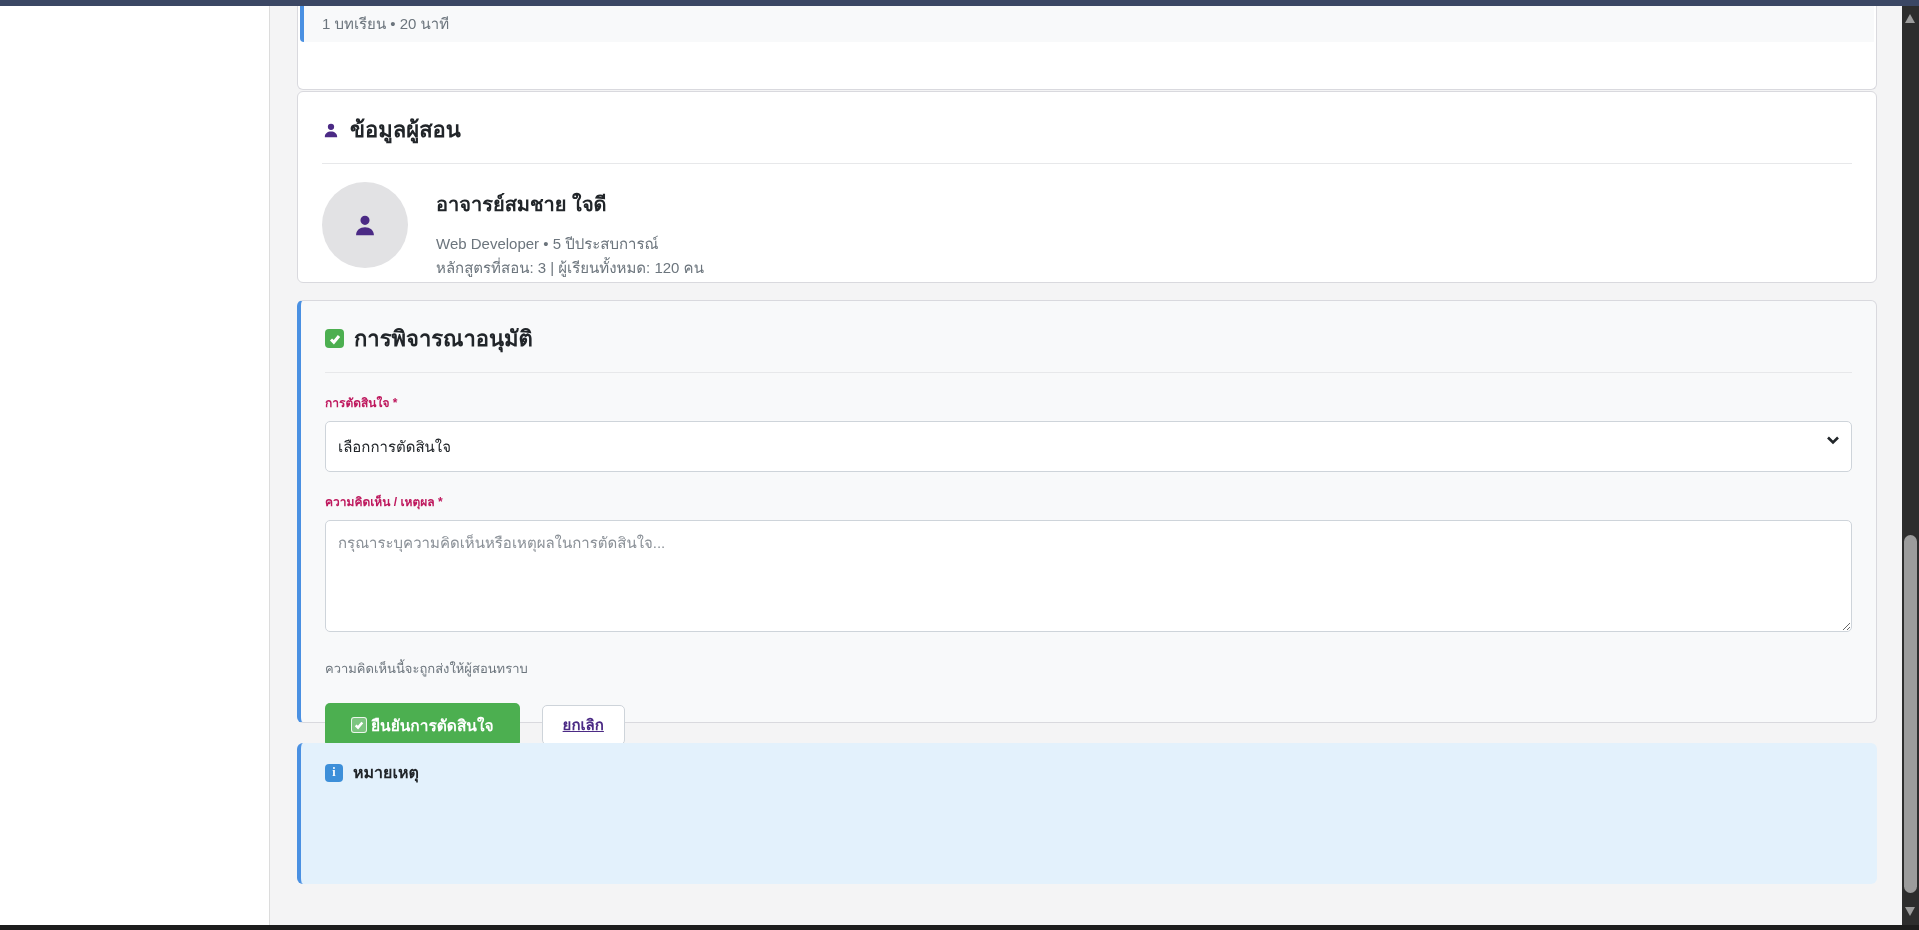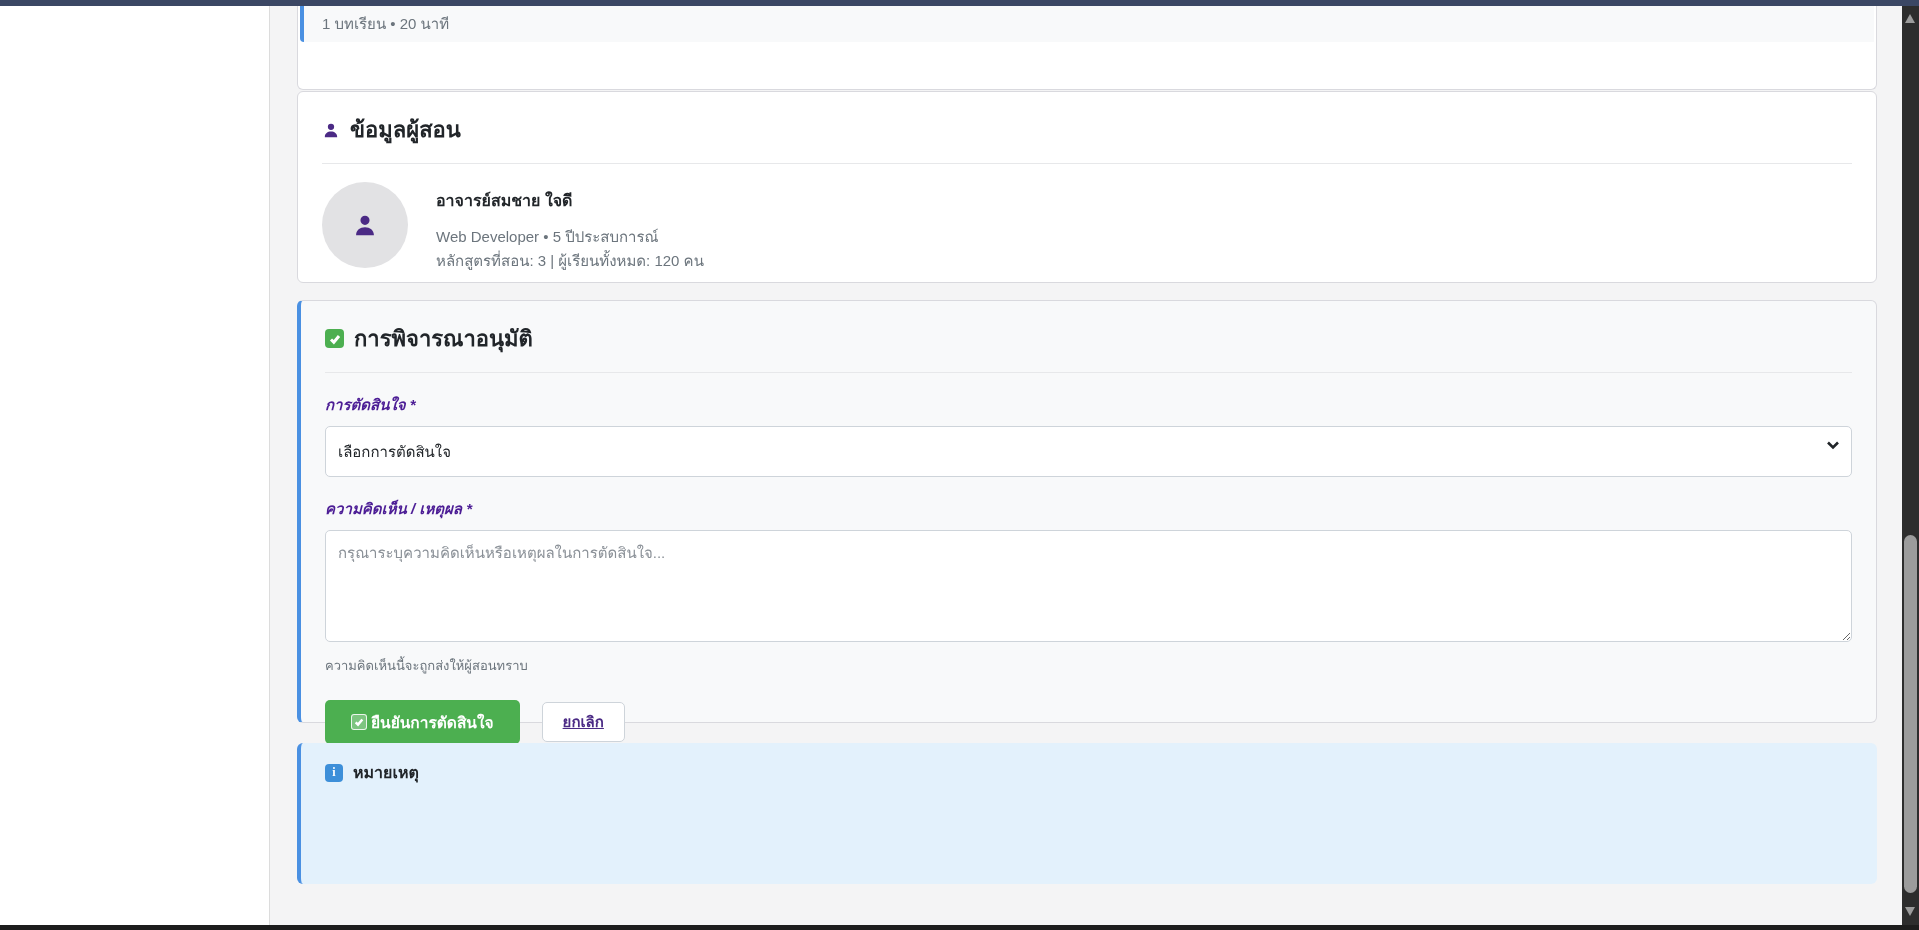--- a/index.html
+++ b/index.html
@@ -28,41 +28,41 @@
   .card-instructor { top:85px; height:192px; padding:20px 24px; }
   .card-head { display:flex; align-items:center; gap:10px; padding-bottom:16px;
     border-bottom:1px solid #e7e8ea; }
   .card-title { font-size:22px; font-weight:bold; color:#212529; }
   .icon-person { width:18px; height:18px; fill:#4b2a85; flex:0 0 auto; }
   .instructor-row { display:flex; align-items:flex-start; margin-top:18px; }
   .avatar { width:86px; height:86px; border-radius:50%; background:#e2e2e4;
     display:flex; align-items:center; justify-content:center; flex:0 0 auto; }
   .avatar svg { width:26px; height:26px; fill:#4b2a85; }
   .instructor-text { margin-left:28px; padding-top:6px; }
-  .instructor-name { font-size:16px; font-weight:bold; color:#212529; margin-bottom:12px; }
+  .instructor-name { font-size:20px; font-weight:bold; color:#212529; margin-bottom:12px; }
   .instructor-line { font-size:15px; color:#6c757d; line-height:24px; }
 
   
   .card-approval { top:294px; height:423px; background:#f8f9fa;
     border-left:4px solid #4a90e2; padding:20px 24px; }
   .check-box-icon { width:19px; height:19px; background:#4caf50; border-radius:4px;
     display:flex; align-items:center; justify-content:center; flex:0 0 auto; }
   .check-box-icon svg { width:12px; height:12px; stroke:#ffffff; stroke-width:3; fill:none; }
-  .form-label { font-size:15px; font-weight:bold; color:#4c1d95; margin:20px 0 9px;font-style:italic; }
+  .form-label { font-size:12px; font-weight:bold; color:#be185d; margin:20px 0 9px; }
   .select-wrap { position:relative; }
   .decision-select { width:100%; height:51px; border:1px solid #ced4da; border-radius:5px;
     background:#ffffff; font-size:15px; color:#212529; padding:0 34px 0 12px;
     appearance:none; -webkit-appearance:none; font-family:inherit; }
   .chevron-down { position:absolute; right:12px; top:11px; width:14px; height:12px; pointer-events:none; }
   .chevron-down svg { stroke:#212529; stroke-width:2.6; fill:none; width:14px; height:12px; }
   .comment-area { width:100%; height:112px; border:1px solid #ced4da; border-radius:5px;
     background:#ffffff; font-size:15px; color:#212529; padding:10px 12px;
     font-family:Liberation Sans, sans-serif; resize:vertical; }
   .comment-area::placeholder { color:#8a9097; }
-  .form-help { font-size:13px; color:#6c757d; margin-top:9px; }
+  .form-help { font-size:13px; color:#6c757d; margin-top:22px; }
   .btn-row { display:flex; align-items:center; gap:22px; margin-top:24px; }
   .btn-confirm { display:flex; align-items:center; gap:4px; background:#4caf50; border:none;
     border-radius:5px; height:44px; padding:0 26px; cursor:pointer; }
   .btn-confirm .mini-check { width:16px; height:16px; background:rgba(255,255,255,.28);
     border:1px solid rgba(255,255,255,.85); border-radius:3px;
     display:flex; align-items:center; justify-content:center; }
   .btn-confirm .mini-check svg { width:10px; height:10px; stroke:#ffffff; stroke-width:3; fill:none; }
   .btn-confirm-label { color:#ffffff; font-size:15.5px; font-weight:bold; font-family:inherit; }
   .btn-cancel { background:#ffffff; border:1px solid #ced4da; border-radius:5px; height:40px;
     padding:0 20px; cursor:pointer; font-family:inherit; }

